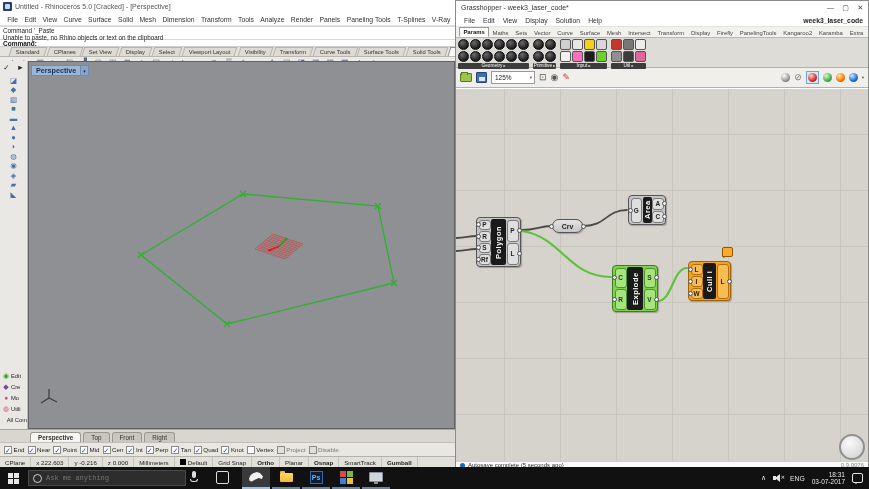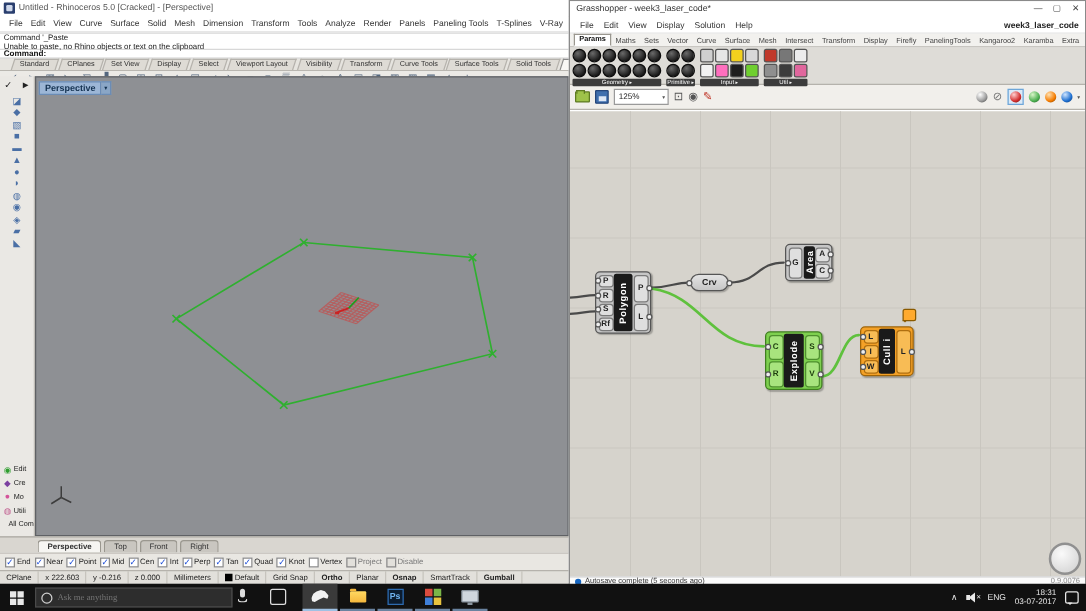--- a/index.html
+++ b/index.html
@@ -111,21 +111,21 @@
   .balloon::after{content:"";position:absolute;left:-1px;bottom:-4px;border:2.5px solid transparent;border-top-color:#8a5a00}
   .compass{position:absolute;width:26px;height:26px;border-radius:50%;border:2px solid #909090;background:radial-gradient(circle at 38% 32%,#fafafa,#cfcfcf)}
 
   
   .tb{left:0;top:467px;width:869px;height:22px;background:#111}
   .start{left:0;top:467px;width:26px;height:22px;display:flex;align-items:center;justify-content:center}
   .win{display:grid;grid-template-columns:5px 5px;grid-template-rows:5px 5px;gap:1px}
   .win i{background:#e8e8e8}
   .search{left:28px;top:470px;width:158px;height:16px;background:#2d2d2d;border:1px solid #4a4a4a;display:flex;align-items:center;padding:0 4px;gap:4px}
   .search .ring{width:9px;height:9px;border:1.5px solid #cfcfcf;border-radius:50%}
-  .search input{background:transparent;border:none;outline:none;color:#bdbdbd;font-size:7px;width:110px;font-family:Liberation Serif, serif}
+  .search input{background:transparent;border:none;outline:none;color:#bdbdbd;font-size:7px;width:110px;font-family:Liberation Mono, monospace}
   .mic{left:190px;top:471px;width:8px;height:14px}
   .mic .cap{width:4px;height:7px;background:#ddd;border-radius:2px;margin:0 auto}
   .mic .base{width:8px;height:3px;border:1px solid #ddd;border-top:none;border-radius:0 0 4px 4px;margin-top:1px}
   .tview{left:216px;top:471px;width:13px;height:13px;border:1.5px solid #ddd;border-radius:2px}
   .tapp{top:467px;width:28px;height:22px;display:flex;align-items:center;justify-content:center;border-bottom:2px solid #6a83a0}
   .tapp.focus{background:#3a3a3a;border-bottom-color:#9fc1e4}
   .rhinoico{width:14px;height:10px;background:#f2f2f2;clip-path:polygon(0 65%,12% 30%,30% 12%,55% 0,78% 10%,100% 45%,92% 70%,70% 60%,45% 75%,20% 95%,5% 90%)}
   .foldico{width:13px;height:9px;background:linear-gradient(#ffd961,#f5b73d);border-radius:1px;position:relative}
   .foldico::before{content:"";position:absolute;top:-2px;left:0;width:5px;height:2px;background:#f5b73d;border-radius:1px 1px 0 0}
   .psico{width:13px;height:13px;background:#0b1c30;border:1px solid #2e6bb0;color:#6fb3ef;font-size:7px;font-weight:bold;display:flex;align-items:center;justify-content:center}

